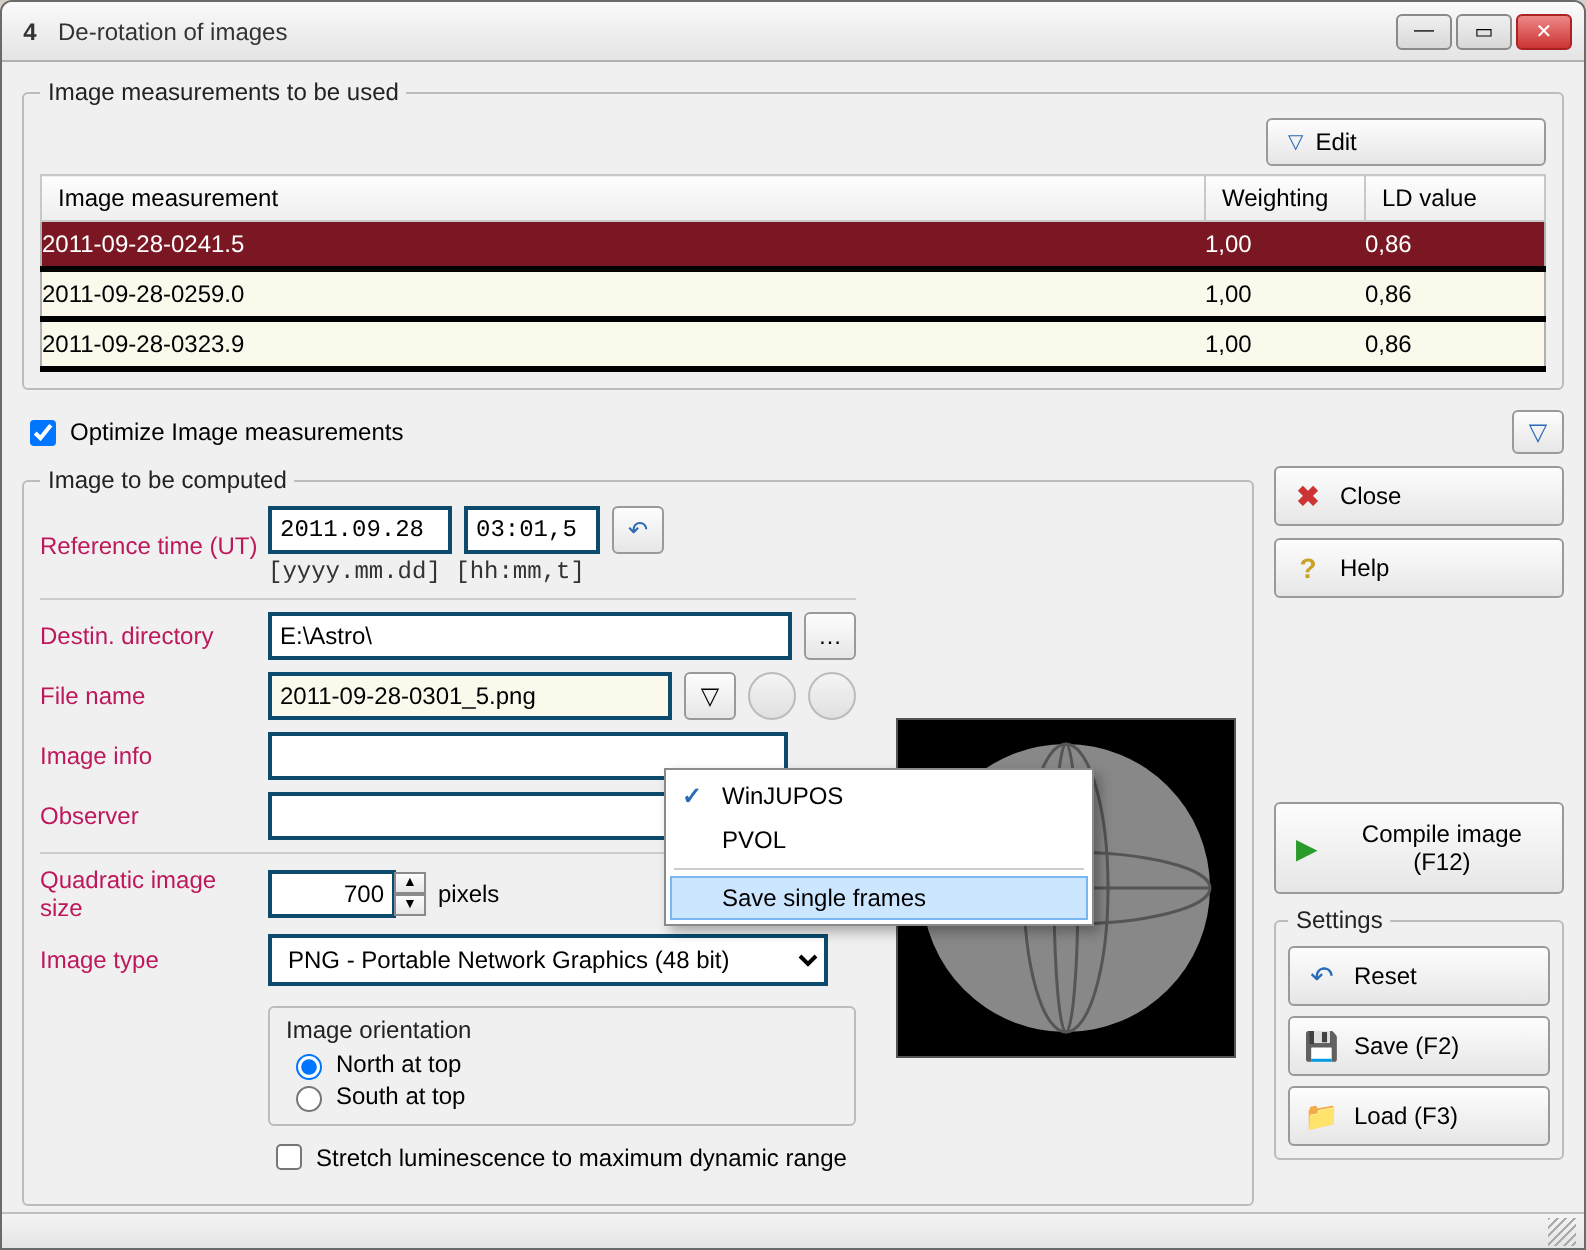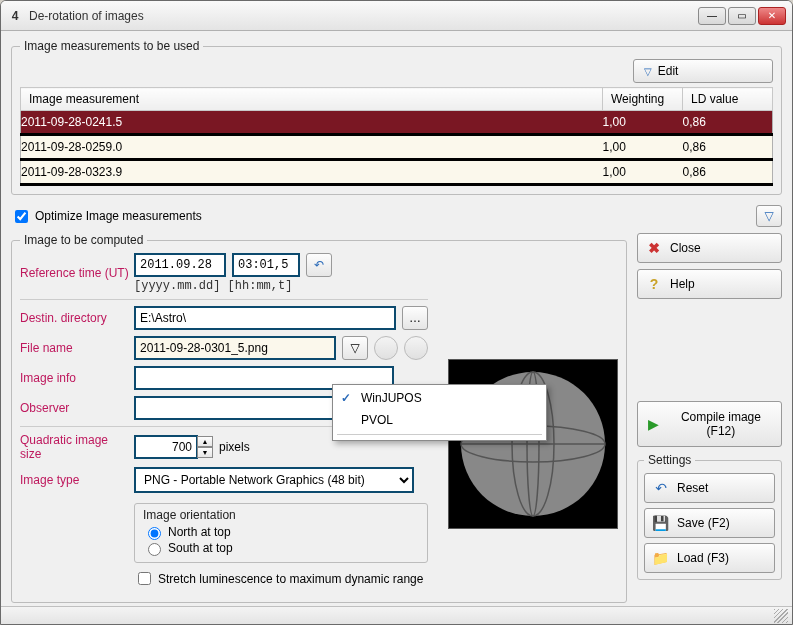--- a/index.html
+++ b/index.html
@@ -175,20 +175,21 @@
                 <button class="icon-btn">
                     <span class="arrow-down">▽</span>
                   </button>
                 <div class="round-btn"></div>
                 <div class="round-btn"></div>
 
                 <div class="dropdown-menu" id="dd" style="left:198px; top:36px;margin-top:12px;">
                     <div class="mi checked">WinJUPOS</div>
                     <div class="mi">PVOL</div>
                     <div class="sep"></div>
+                    <div class="mi hl">Save single frames</div>
                   </div>
               </div>
             </div>
             <div class="field-row">
               <div class="field-label">Image info</div>
               <input type="text" style="width: 260px;" value="">
             </div>
             <div class="field-row">
               <div class="field-label">Observer</div>
               <input type="text" style="width: 200px;" value="">

